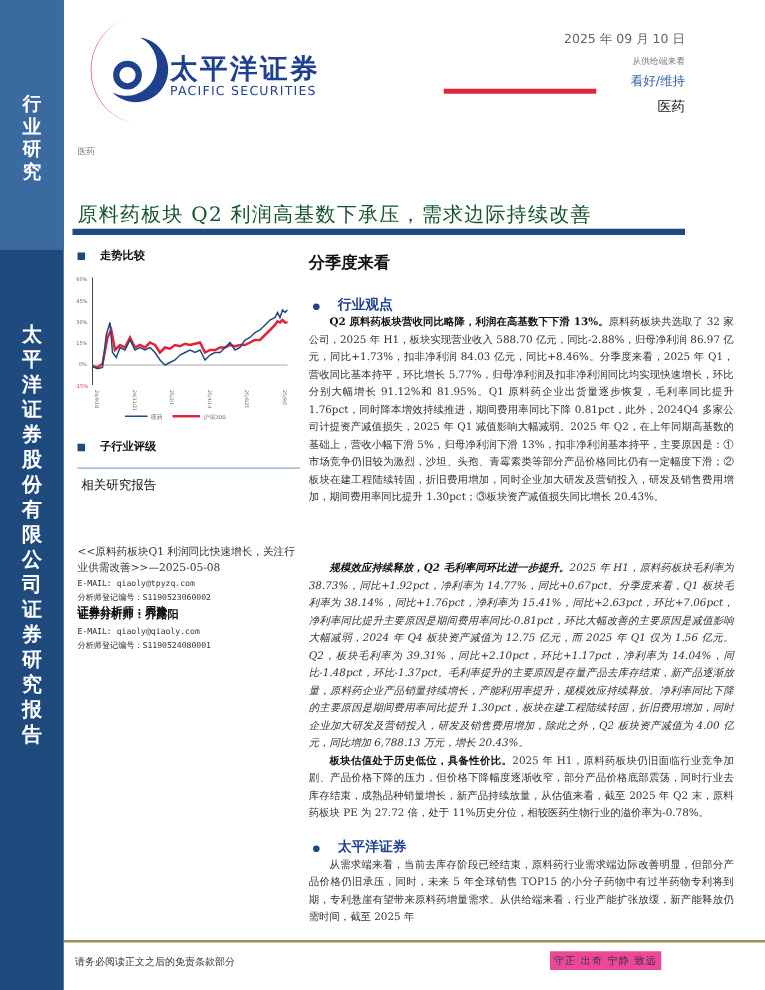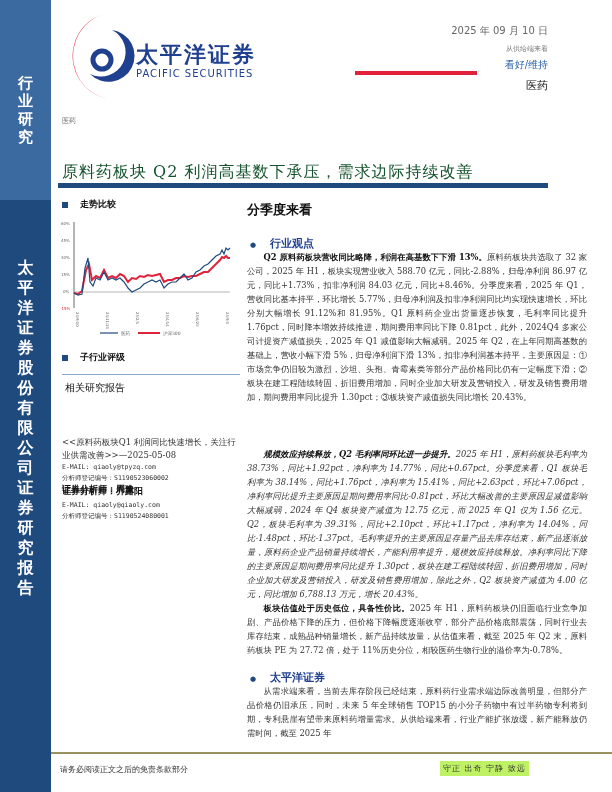--- a/index.html
+++ b/index.html
@@ -42,21 +42,21 @@
 
   .summary-title { position: absolute; left: 247px; top: 201px; font-weight: bold; font-size: 13px; color: #111; }
   .bullet { position: absolute; left: 250px; font-weight: bold; font-size: 11px; color: #1f3f8f; }
   .bullet::before { content: "●"; color: #1f4a7e; margin-right: 14px; font-size: 7px; vertical-align: middle; }
   .body { position: absolute; left: 247px; width: 340px; font-size: 8.3px; line-height: 14px; color: #333; text-align: justify; }
   .body b { color: #111; }
   .indent { text-indent: 2em; }
 
   .foot-rule { position: absolute; left: 51px; top: 752px; width: 561px; height: 2px; background: #9a9060; }
   .foot-left { position: absolute; left: 60px; top: 764px; font-size: 8px; color: #333; }
-  .foot-right { position: absolute; left: 440px; top: 761px; font-size: 8px; color: #333; background: #bef264; padding: 2px 3px; letter-spacing: 1px; }
+  .foot-right { position: absolute; left: 440px; top: 761px; font-size: 8px; color: #333; background: #ec4899; padding: 2px 3px; letter-spacing: 1px; }
 </style>
 </head>
 <body>
 
 <div class="left-bar"></div>
 <div class="left-bar-top"></div>
 <div class="vert-text vt1" id="vt1">
     <span>行</span>
     <span>业</span>
     <span>研</span>

